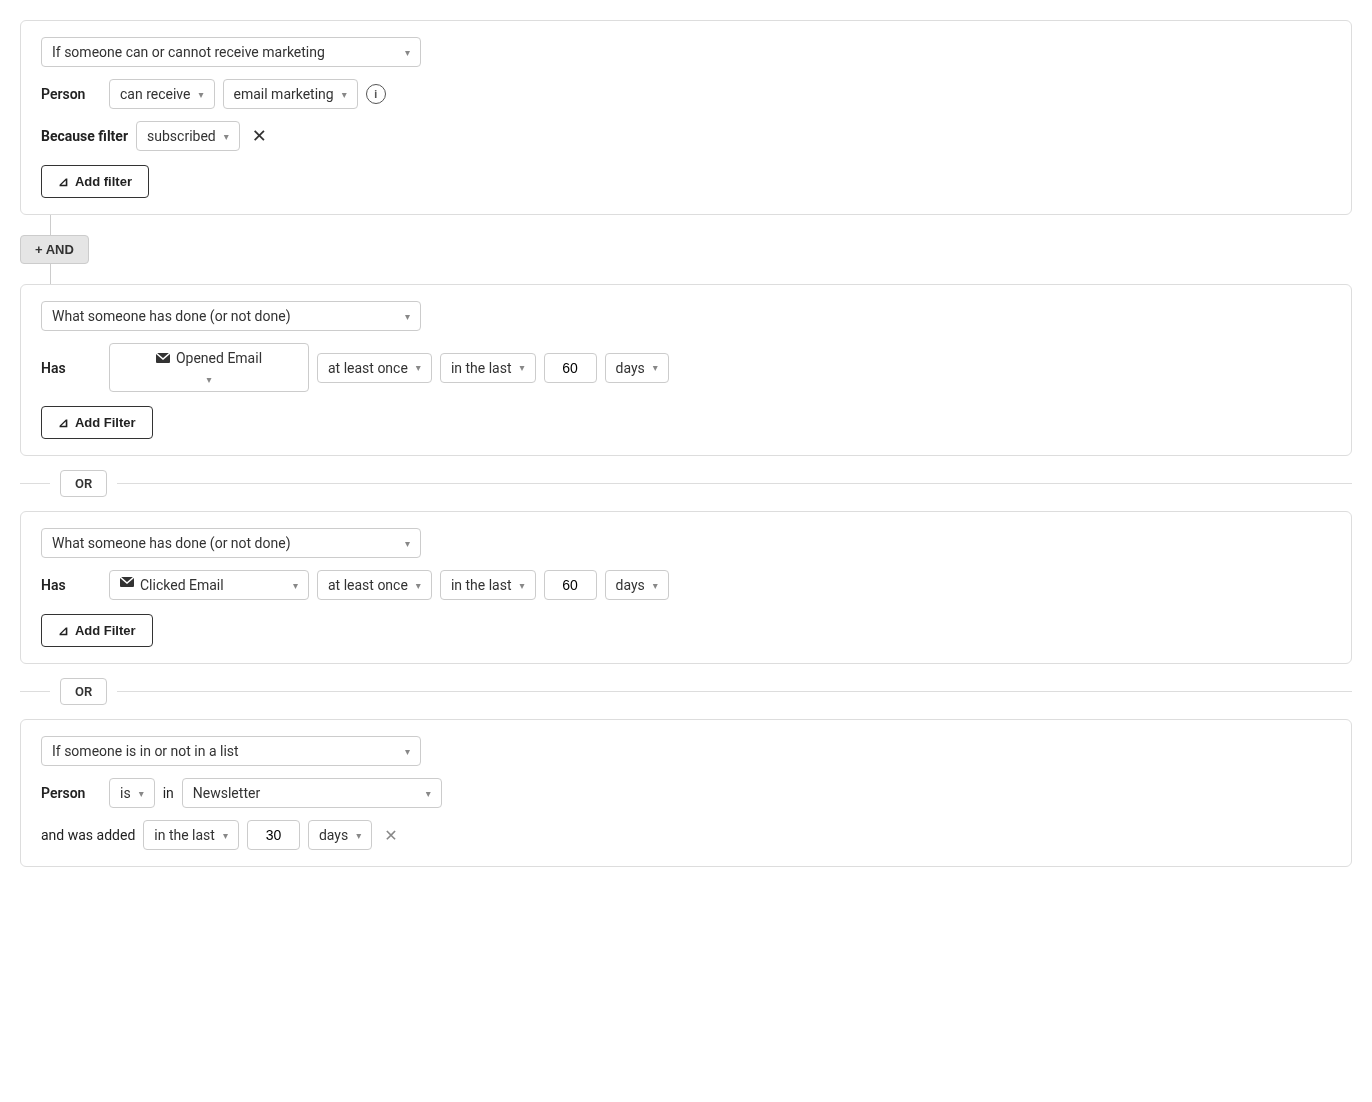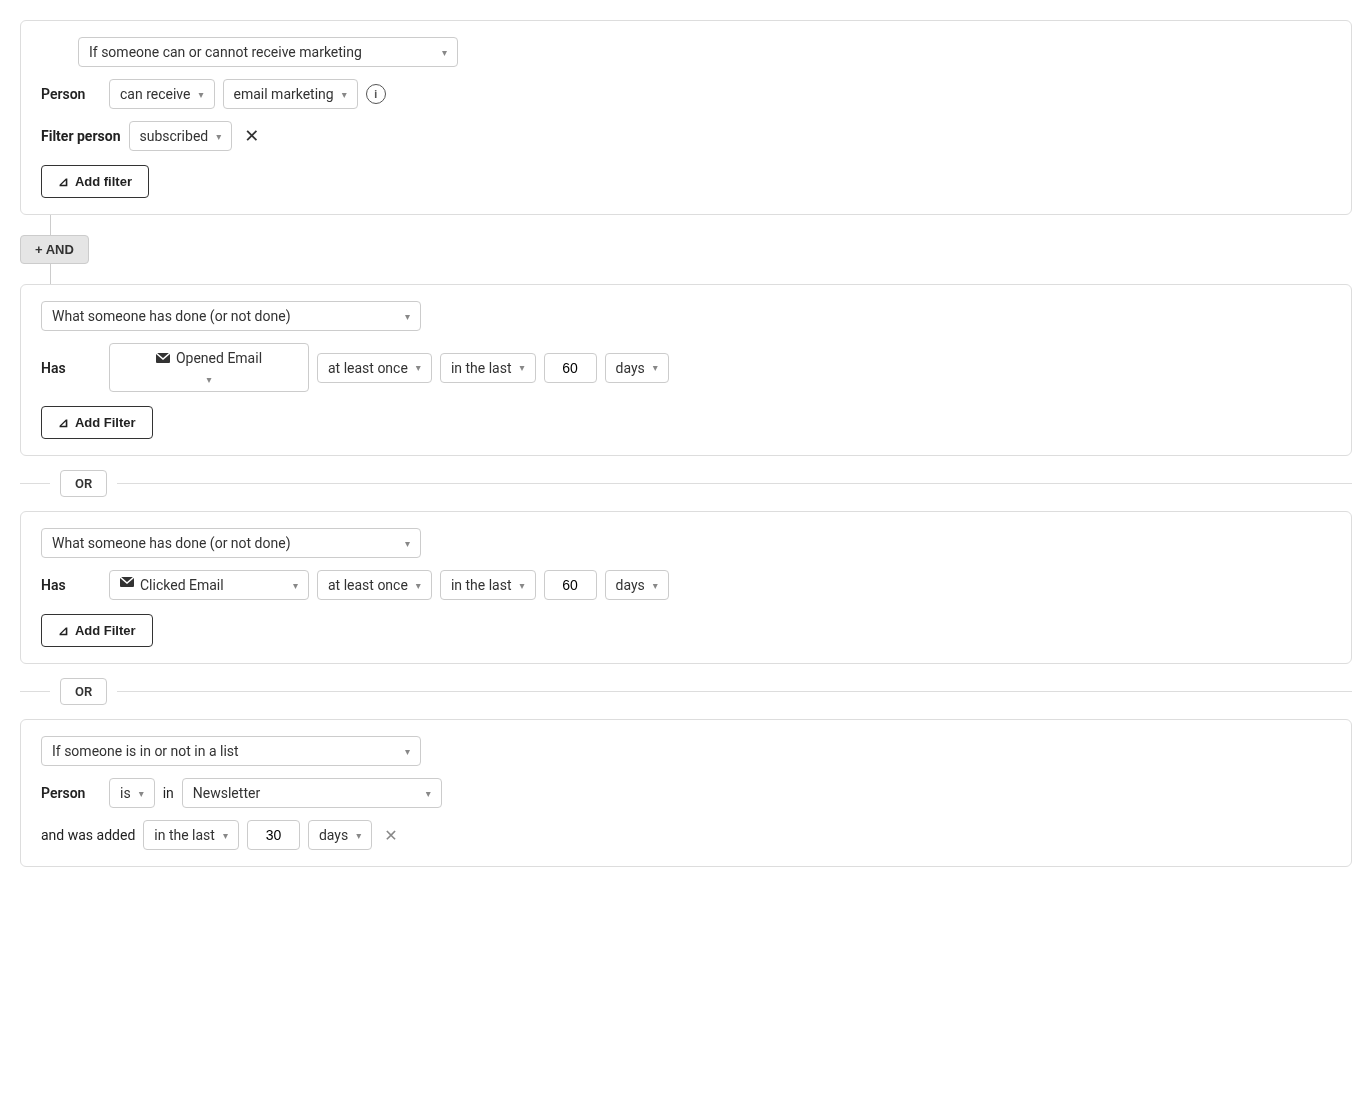--- a/index.html
+++ b/index.html
@@ -169,21 +169,21 @@
     .or-line-right {
       flex: 1;
       height: 1px;
       background: #ddd;
     }
   </style>
 </head>
 <body>
 
 <div class="condition-block">
-  <div class="row" style="margin-top:0;margin-left:37px;">
+  <div class="row" style="margin-top:0;">
     <div class="select-dropdown main-dropdown">
       <span>If someone can or cannot receive marketing</span>
       <span class="chevron">▾</span>
     </div>
   </div>
 
   <div class="row">
     <span class="label-text">Person</span>
     <div class="select-dropdown">
       <span>can receive</span>
@@ -191,21 +191,21 @@
     </div>
     <div class="select-dropdown">
       <span>email marketing</span>
       <span class="chevron">▾</span>
     </div>
     <span class="info-icon">i</span>
   </div>
 
   <div class="row">
     <span style="min-width: 60px; text-align: right;">
-      <strong>Filter person</strong>
+      <strong>Because filter</strong>
     </span>
     <div class="select-dropdown">
       <span>subscribed</span>
       <span class="chevron">▾</span>
     </div>
     <button class="x-btn">✕</button>
   </div>
 
   <div>
     <button class="add-filter-btn">

